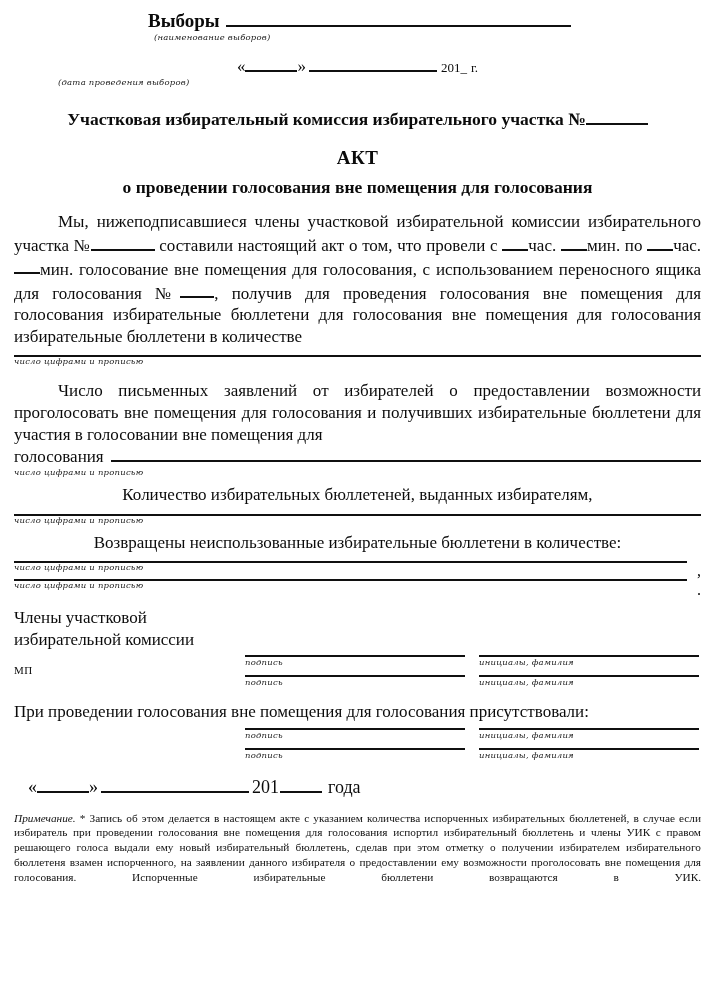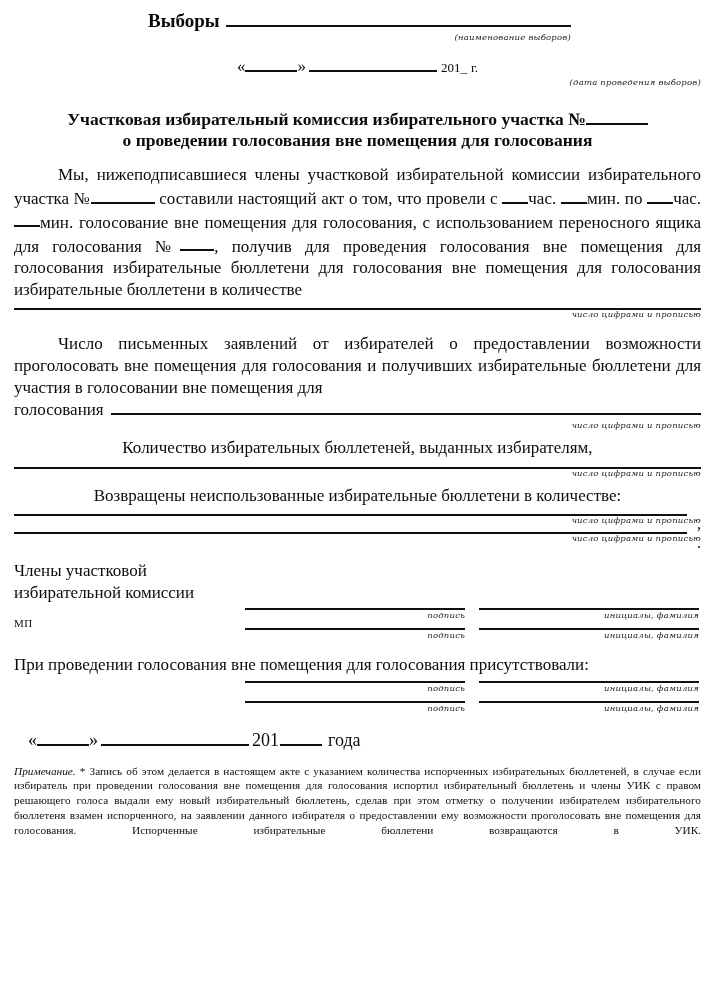--- a/index.html
+++ b/index.html
@@ -37,21 +37,21 @@
     border-bottom: 2px solid #101010;
     height: 0;
     margin: 0;
   }
 
   
   .cap {
     font-family: "DejaVu Serif", "Liberation Serif", serif;
     font-style: italic;
     font-size: 8.5px;
-    text-align: right;
+    text-align: left;
     color: #1a1a1a;
     letter-spacing: .2px;
     line-height: 1.1;
     transform: scaleY(0.92);
   }
 
   
   .hdr-elect {
     display: flex;
     align-items: baseline;
@@ -105,21 +105,21 @@
     text-align: center;
     font-size: 19px;
     font-weight: bold;
     margin-top: 17px;
     letter-spacing: .5px;
   }
   .act-sub {
     text-align: center;
     font-size: 17.5px;
     font-weight: bold;
-    margin-top: 0;
+    margin-top: 8px;
   }
 
   
   .para {
     font-size: 17px;
     text-align: justify;
     text-align-last: left;
     line-height: 1.30;
     margin-top: 13px;
     text-indent: 0;
@@ -239,20 +239,21 @@
       <span class="rule b2"></span>
       <span class="yr">201_</span>
       <span class="yr">г.</span>
     </div>
     <div class="cap cap-date">(дата проведения выборов)</div>
 
     <div class="commission">
       <span>Участковая избирательный комиссия избирательного участка №</span><span class="b"></span>
     </div>
 
+    <div class="act-title">АКТ</div>
     <div class="act-sub">о проведении голосования вне помещения для голосования</div>
 
     <div class="para first">
       <span>Мы, нижеподписавшиеся члены участковой избирательной комиссии избирательного участка №</span><span class="rule b-sm"></span>
       <span>составили настоящий акт о том, что провели с</span>
       <span class="rule b-xs"></span><span>час.</span>
       <span class="rule b-xs"></span><span>мин. по</span>
       <span class="rule b-xs"></span><span>час.</span>
       <span class="rule b-xs"></span><span>мин. голосование вне помещения для голосования, с использованием переносного ящика для голосования №</span><span class="rule b-box"></span><span>, получив для проведения голосования вне помещения для голосования избирательные бюллетени для голосования вне помещения для голосования избирательные бюллетени в количестве</span>
     </div>

